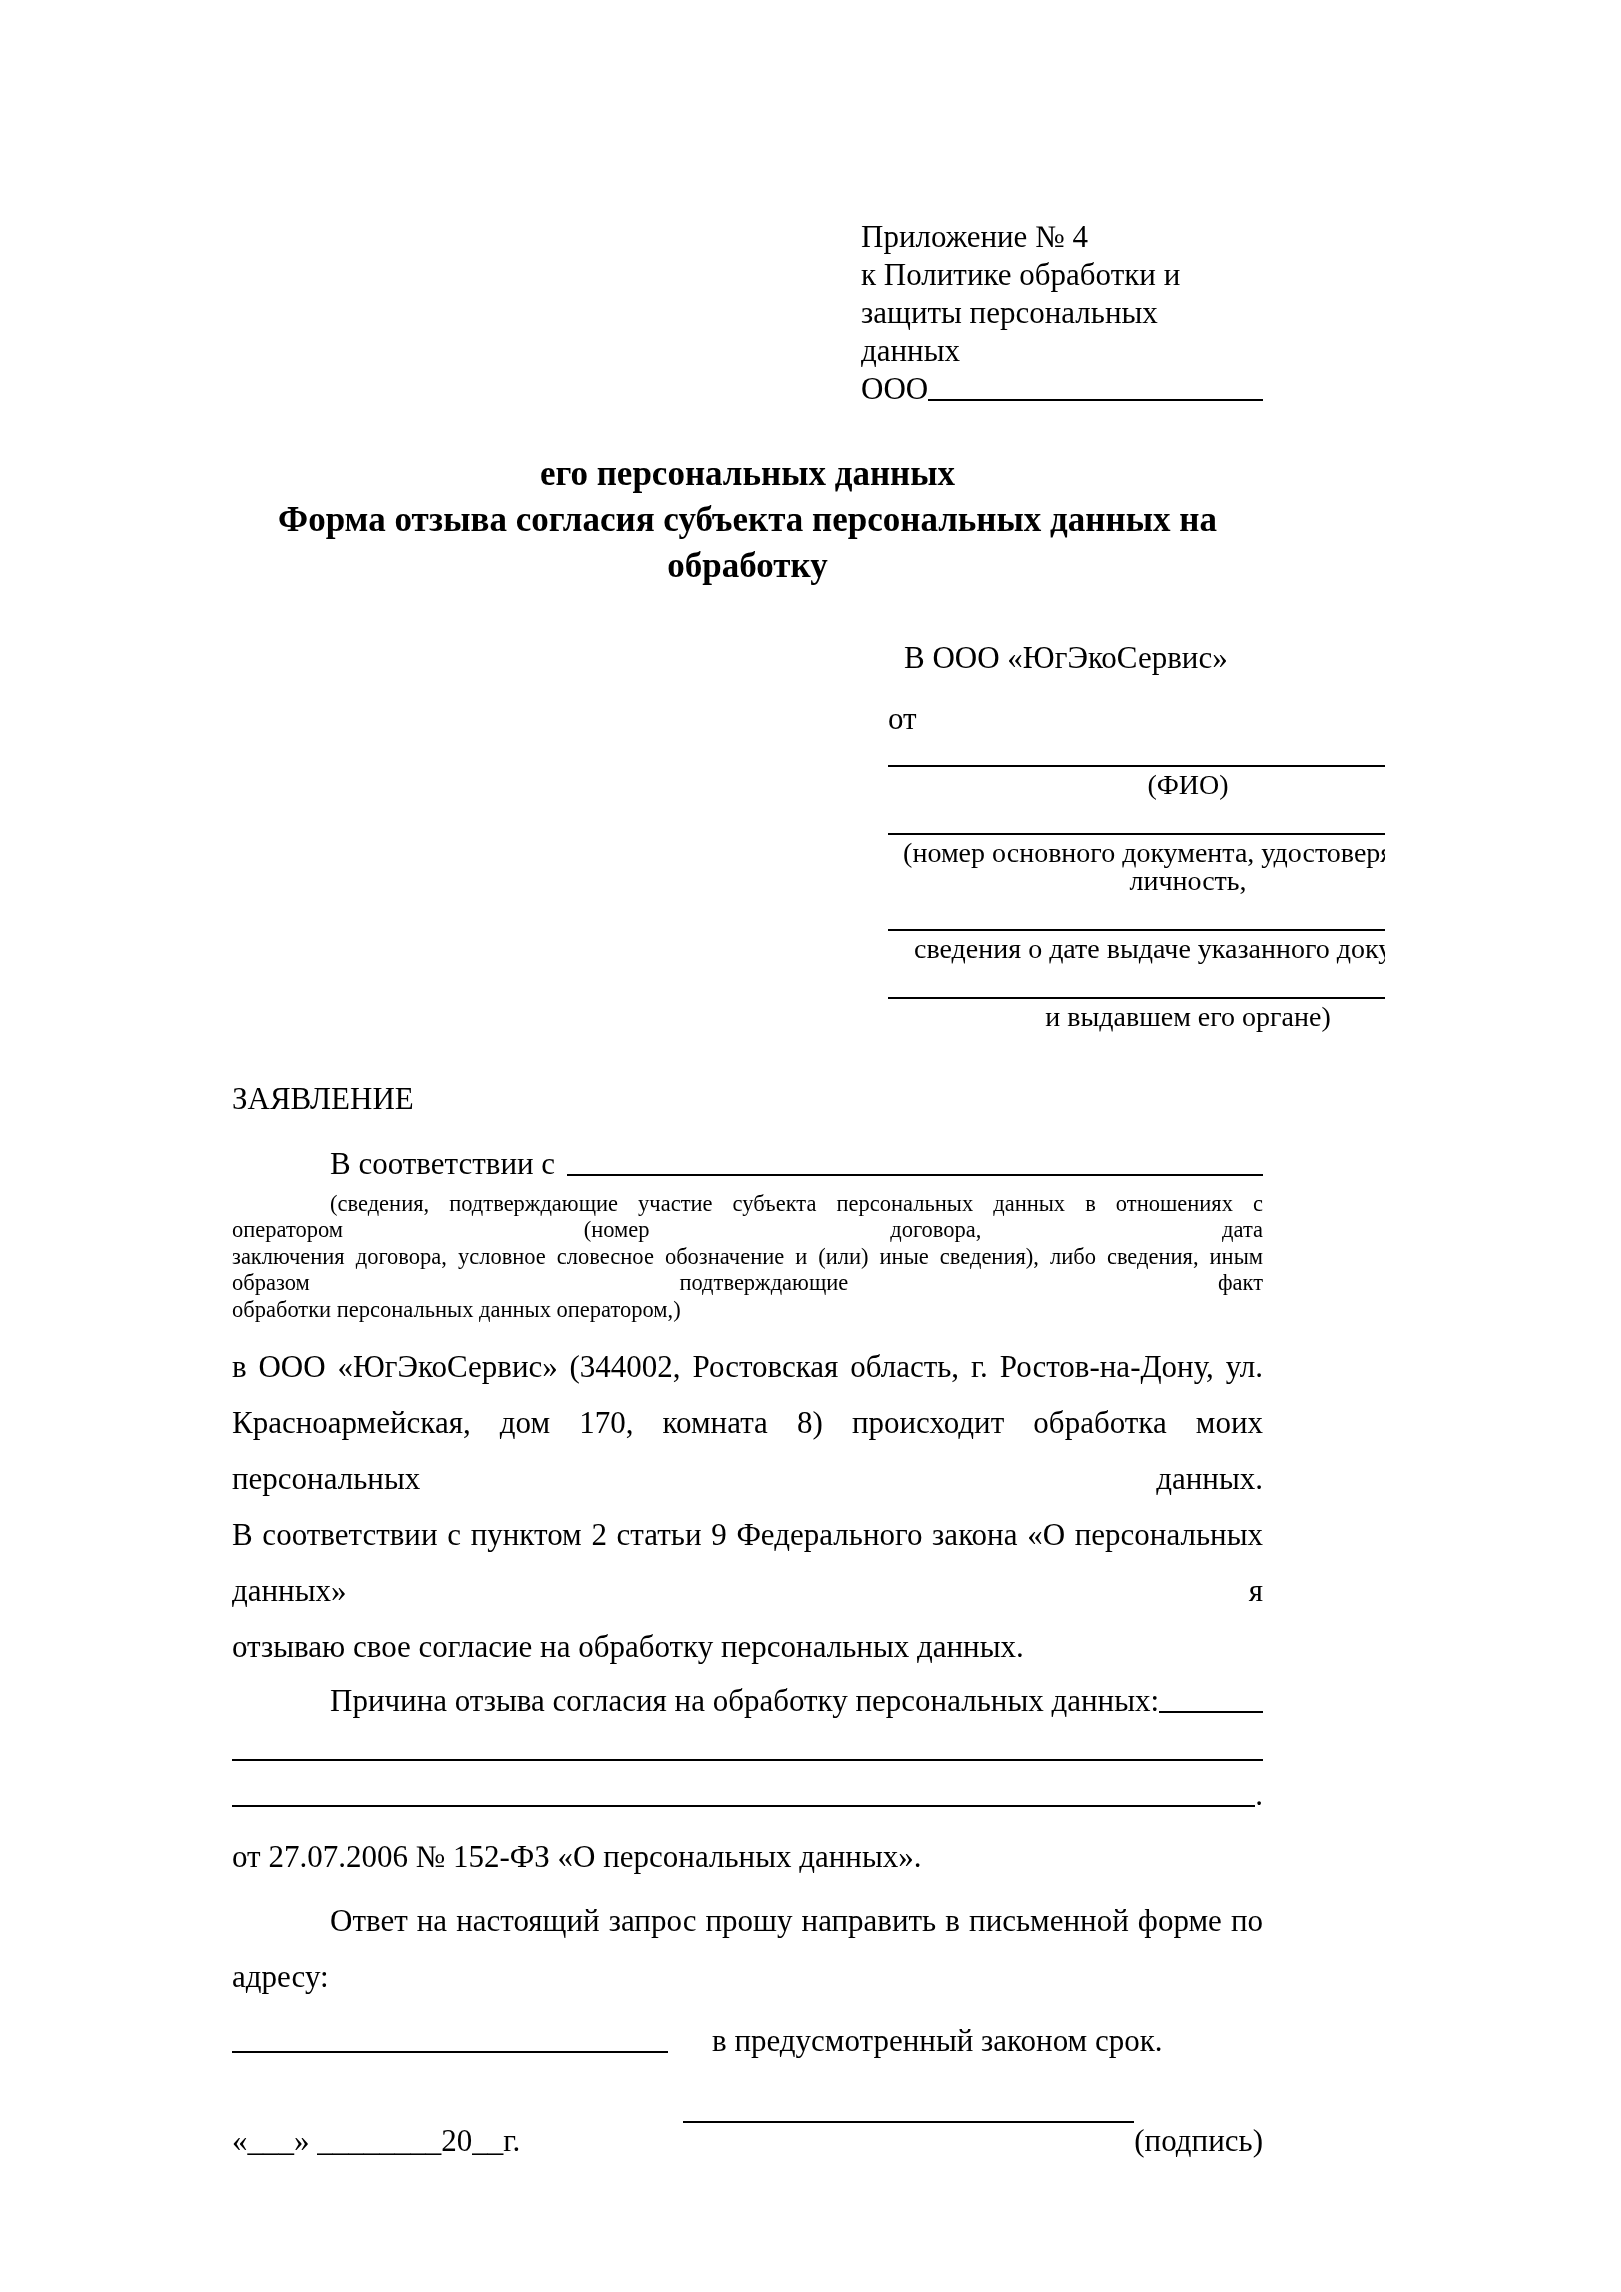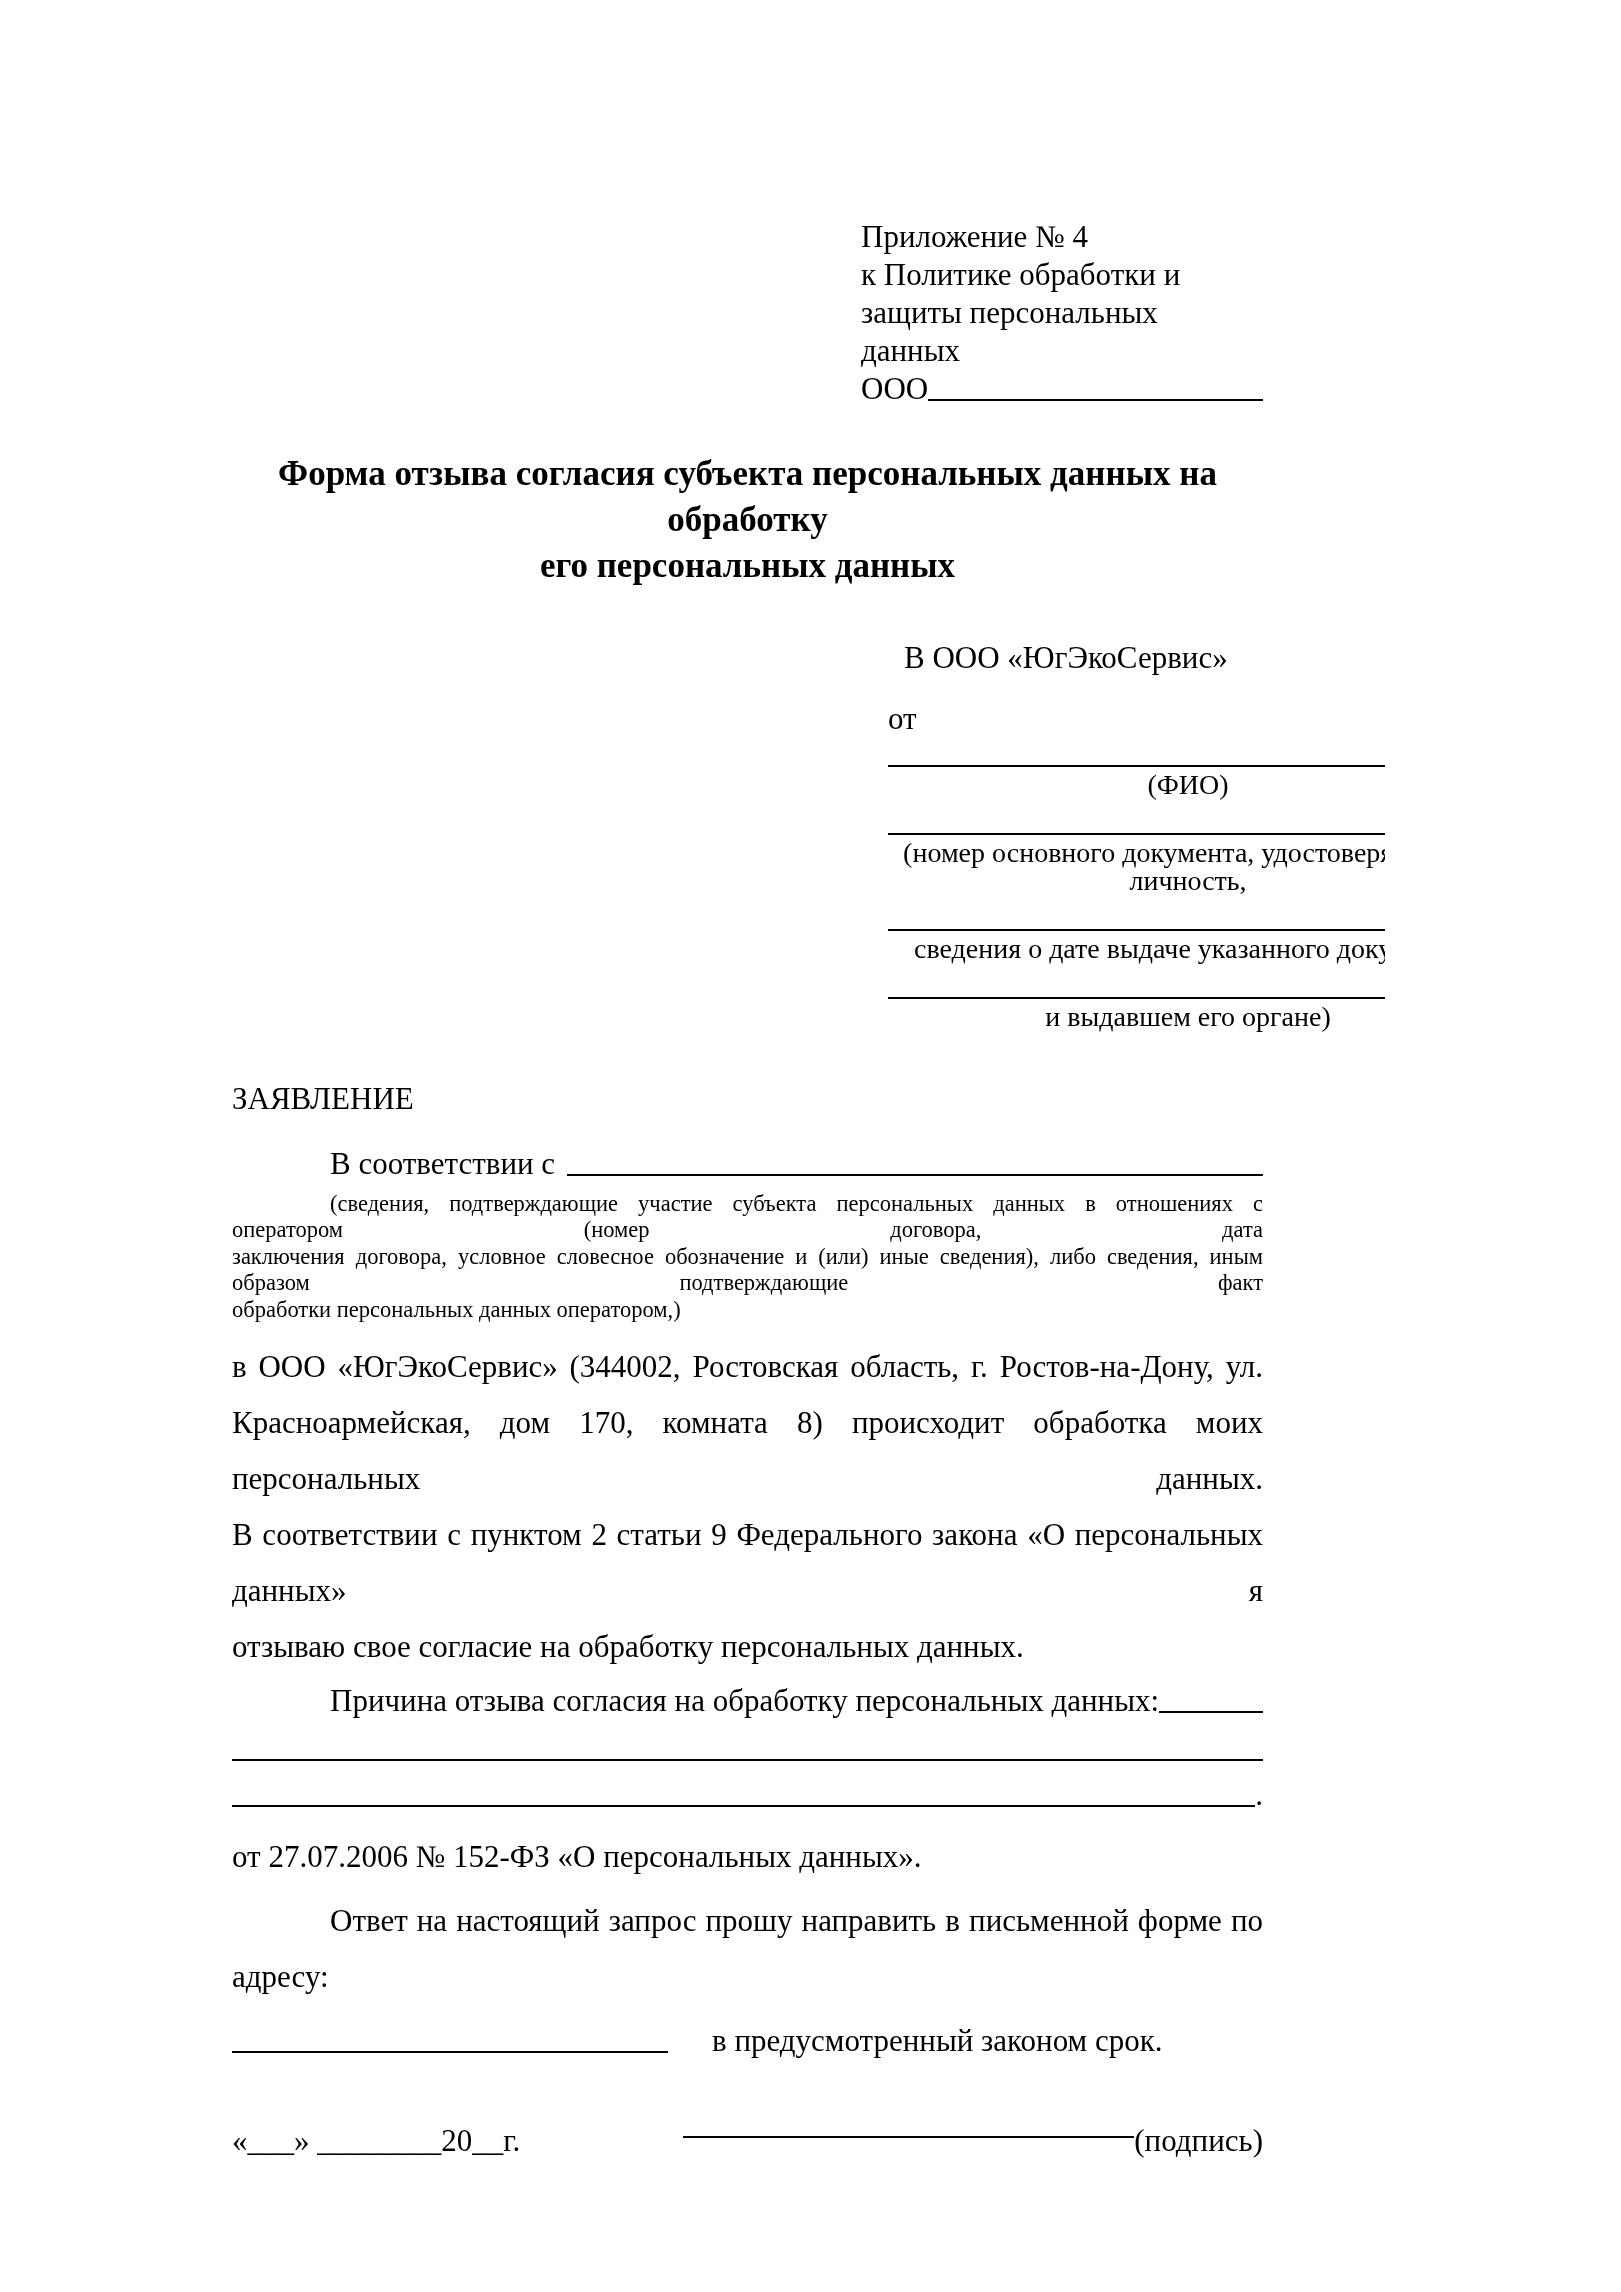--- a/index.html
+++ b/index.html
@@ -52,41 +52,41 @@
   .blank2-row { display: flex; align-items: flex-end; margin-top: 13.7px; line-height: 39px; }
   .blank2-row .blank { width: 1188px; margin-bottom: 6.9px; }
 
   .confirm-lines { margin-top: 15.7px; line-height: 56px; }
   .response-line { margin-top: 7.8px; line-height: 56px; }
   .response-row { display: flex; align-items: flex-end; margin-top: 15.7px; line-height: 39px; gap: 44px; }
   .response-row .blank { width: 436px; margin-bottom: 6.9px; }
 
   
   .footer-row { display: flex; justify-content: space-between; align-items: flex-end; margin-top: 61px; line-height: 39px; }
-  .signature { display: flex; align-items: center; }
+  .signature { display: flex; align-items: flex-start; }
   .signature .blank { width: 451px; margin-bottom: 6.9px; }
 </style>
 </head>
 <body>
 
 <div class="page">
 
   <div class="appendix">
     <div>Приложение № 4</div>
     <div>к Политике обработки и</div>
     <div>защиты персональных данных</div>
     <div class="appendix-row">
       <span>ООО</span>
       <span class="blank grow"></span>
     </div>
   </div>
 
   <div class="doc-title">
+    <div>его персональных данных</div>
     <div>Форма отзыва согласия субъекта персональных данных на обработку</div>
-    <div>его персональных данных</div>
   </div>
 
   <div class="addressee">
     <div class="recipient">В ООО «ЮгЭкоСервис»</div>
     <div class="from-label">от</div>
 
     <div class="field-line f1 blank"></div>
     <div class="field-caption">(ФИО)</div>
 
     <div class="field-line fn blank"></div>

